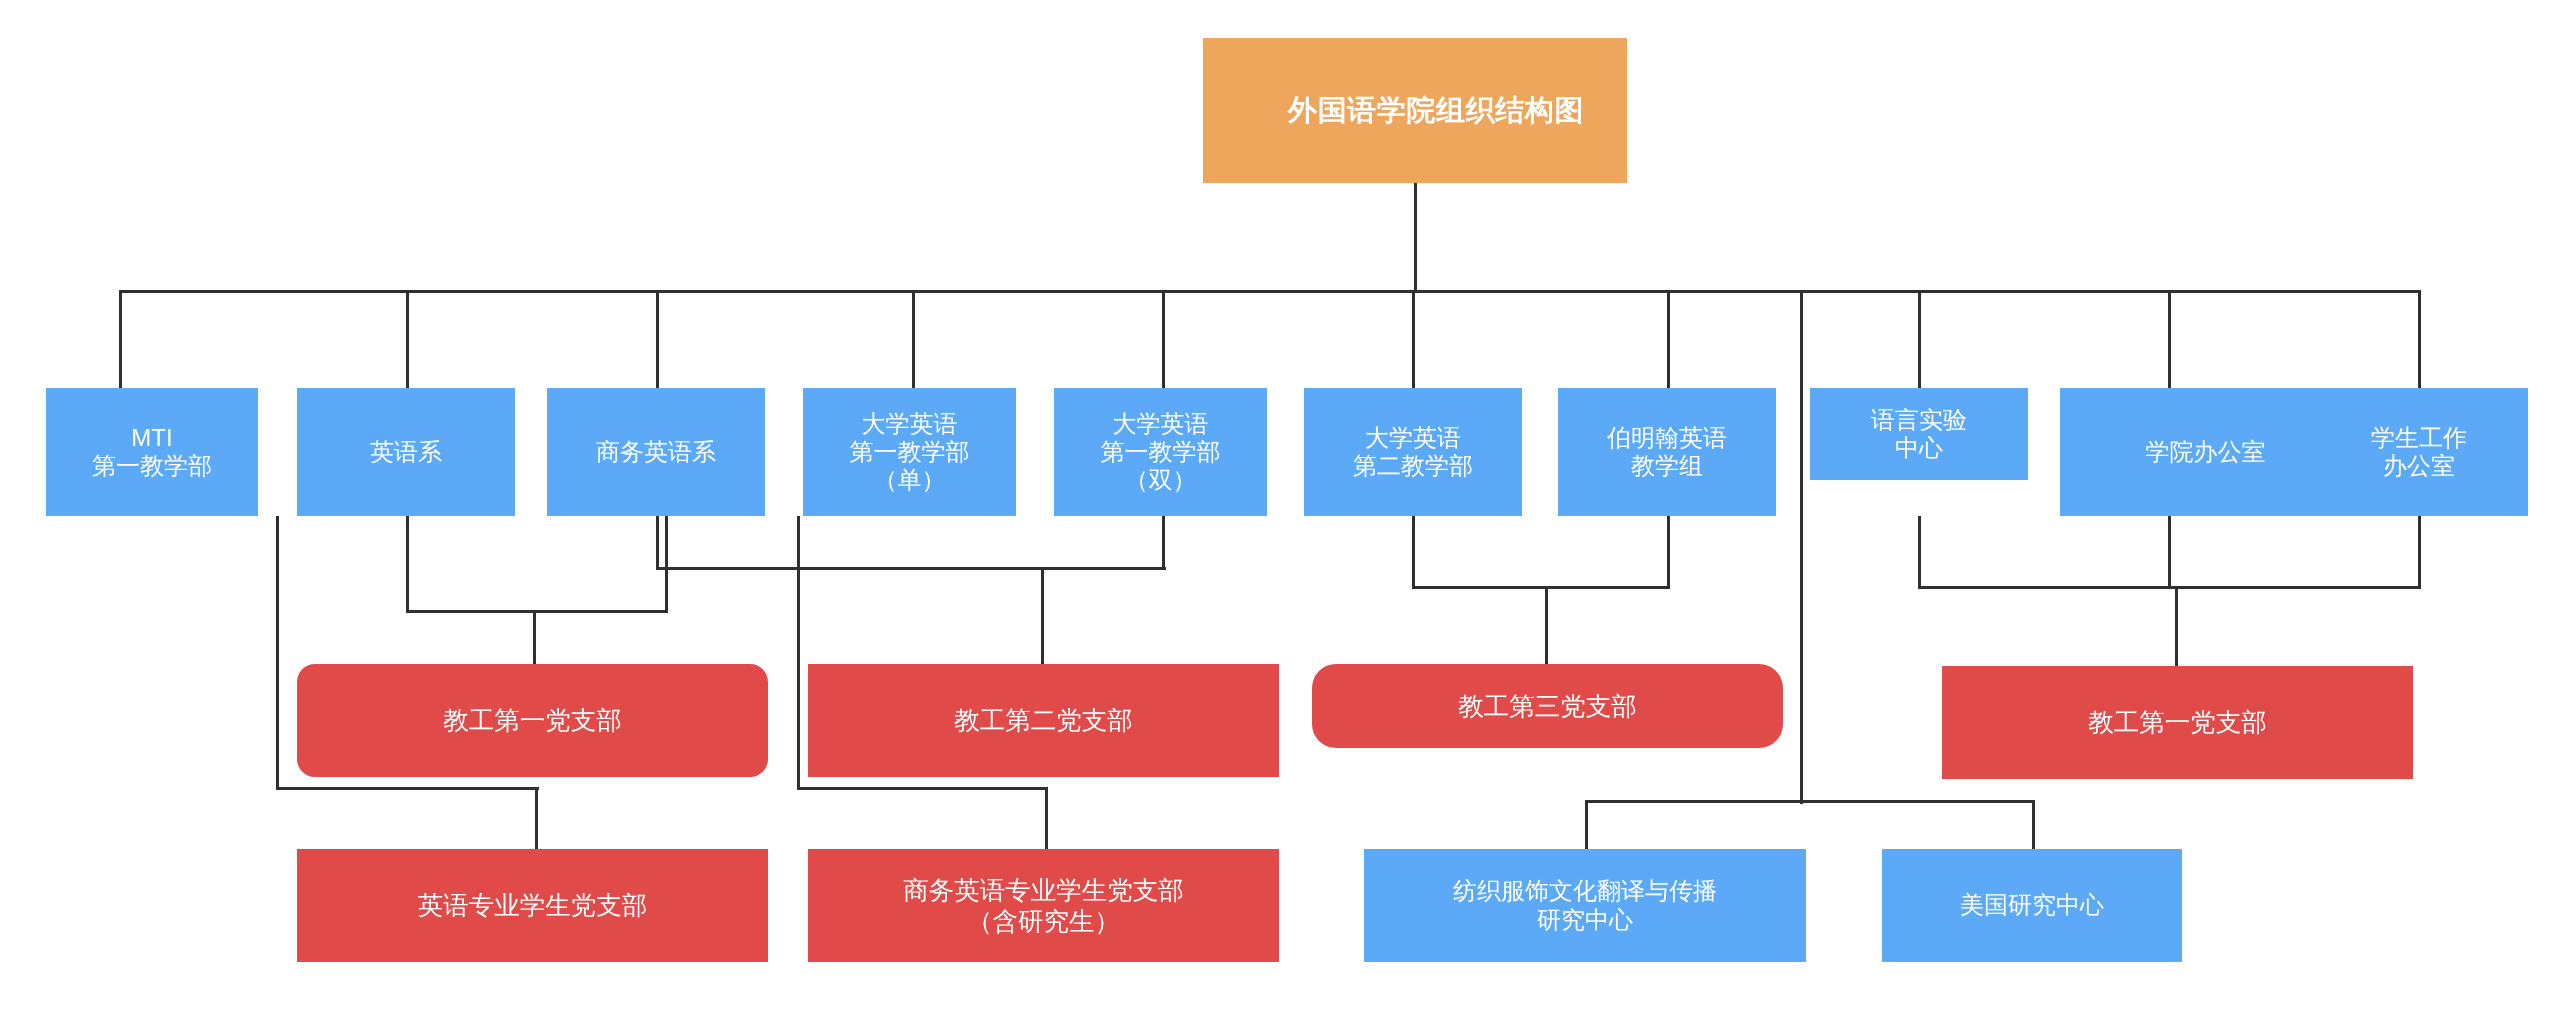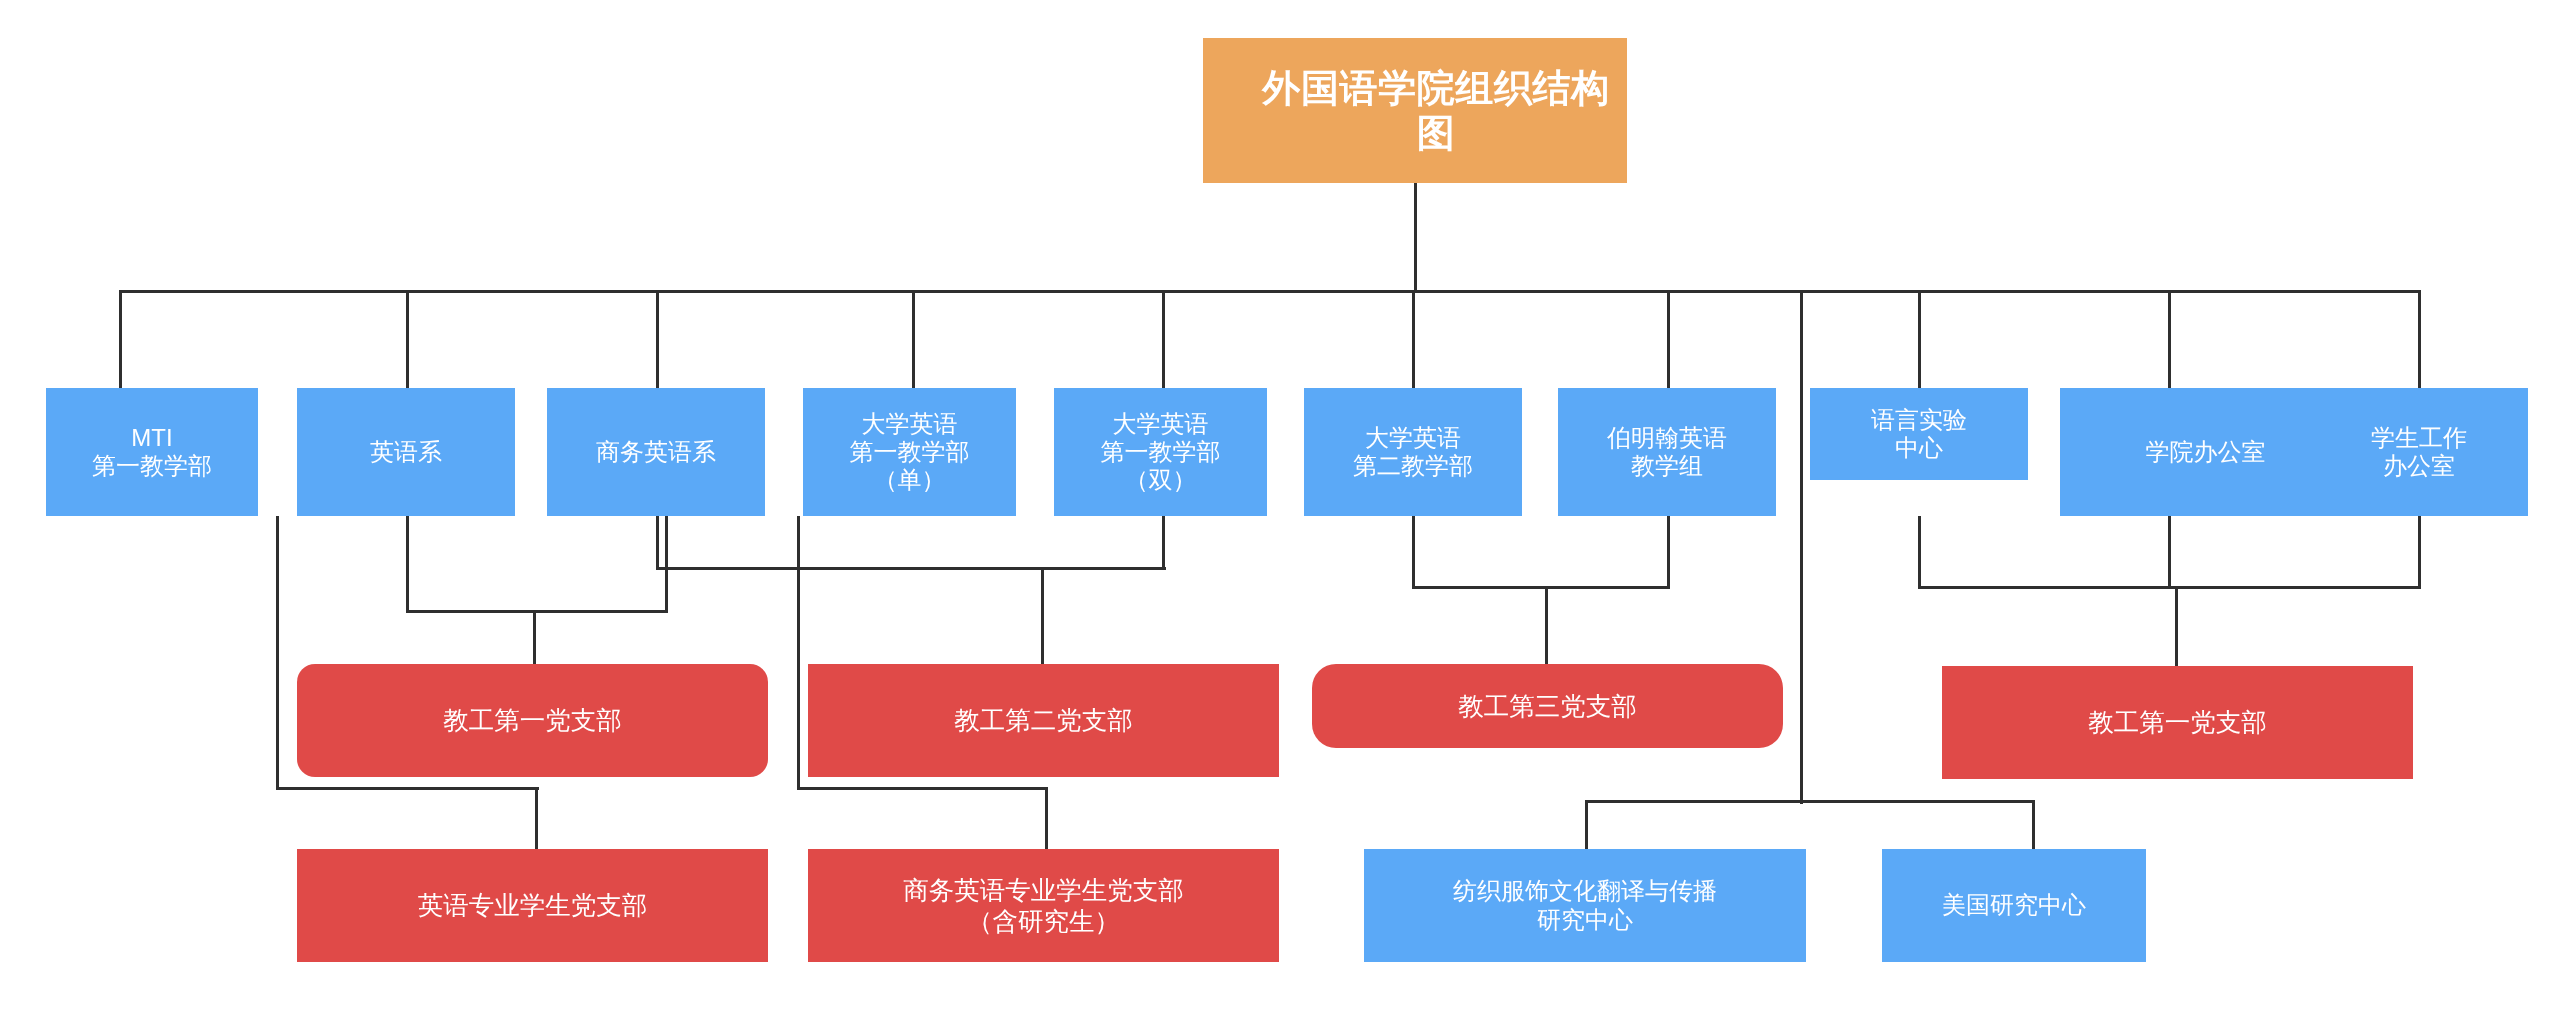--- a/index.html
+++ b/index.html
@@ -35,21 +35,21 @@
     justify-content: center;
     text-align: center;
     color: #ffffff;
     line-height: 1.18;
     white-space: pre-line;
     padding: 2.4px 4.9px;
   }
   .node.title {
     background: #EDA65C;
     font-weight: bold;
-    font-size: 38px;
+    font-size: 29px;
     letter-spacing: 0.6px;
     padding-left: 47px;
   }
   .node.unit {
     background: #5BA9F7;
     font-size: 24px;
     font-weight: normal;
   }
   .node.party {
     background: #E04A48;
@@ -141,16 +141,16 @@
   <div class="node party" style="left:297px; top:664px; width:471px; height:113px;border-radius:18px;">教工第一党支部</div>
   <div class="node party" style="left:808px; top:664px; width:471px; height:113px;">教工第二党支部</div>
   <div class="node party" style="left:1312px; top:664px; width:471px; height:84px;border-radius:24px;">教工第三党支部</div>
   <div class="node party" style="left:1942px; top:666px; width:471px; height:113px;">教工第一党支部</div>
 
   <div class="node party" style="left:297px; top:849px; width:471px; height:113px;">英语专业学生党支部</div>
   <div class="node party" style="left:808px; top:849px; width:471px; height:113px;">商务英语专业学生党支部
 （含研究生）</div>
   <div class="node center" style="left:1364px; top:849px; width:442px; height:113px;">纺织服饰文化翻译与传播
 研究中心</div>
-  <div class="node center" style="left:1882px; top:849px; width:264px; height:113px;">美国研究中心</div>
+  <div class="node center" style="left:1882px; top:849px; width:300px; height:113px;">美国研究中心</div>
 
 </div>
 
 
 </body></html>

